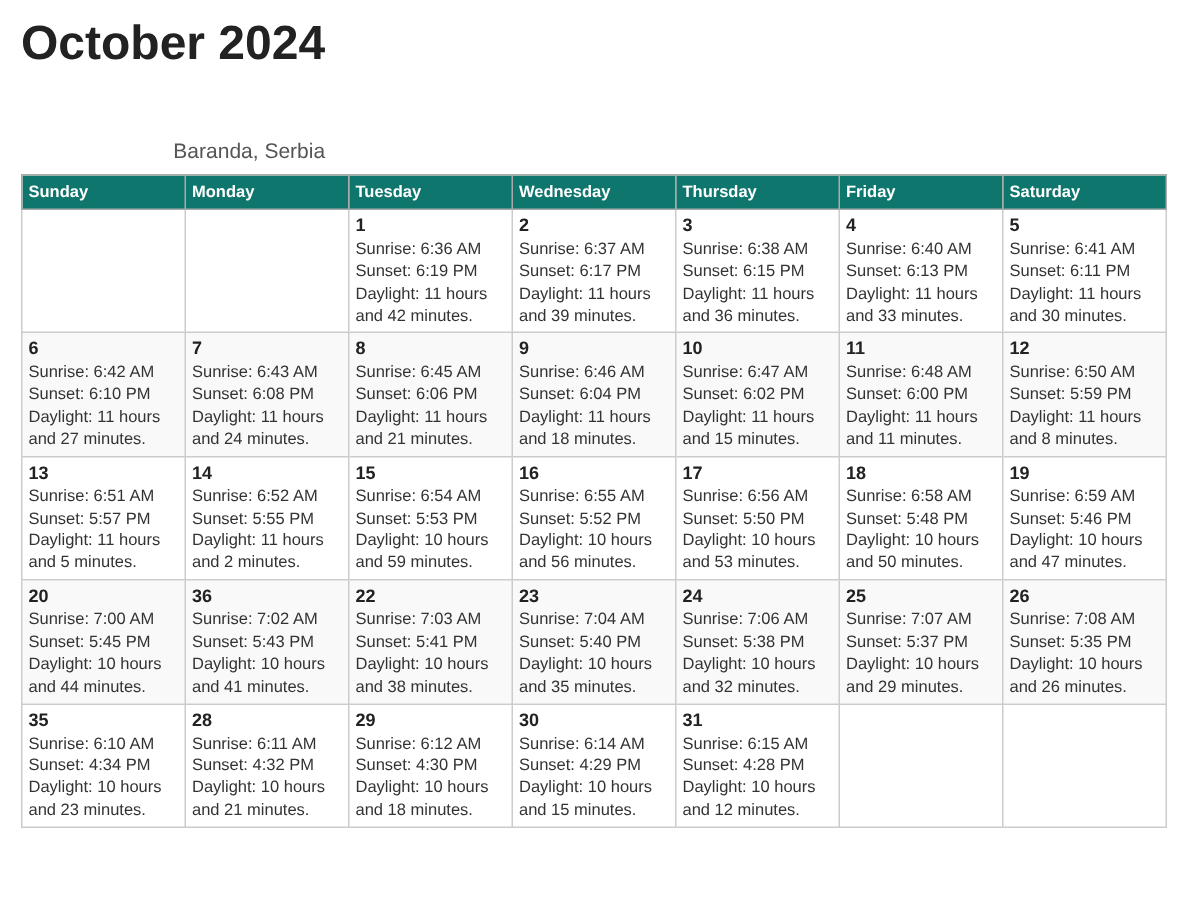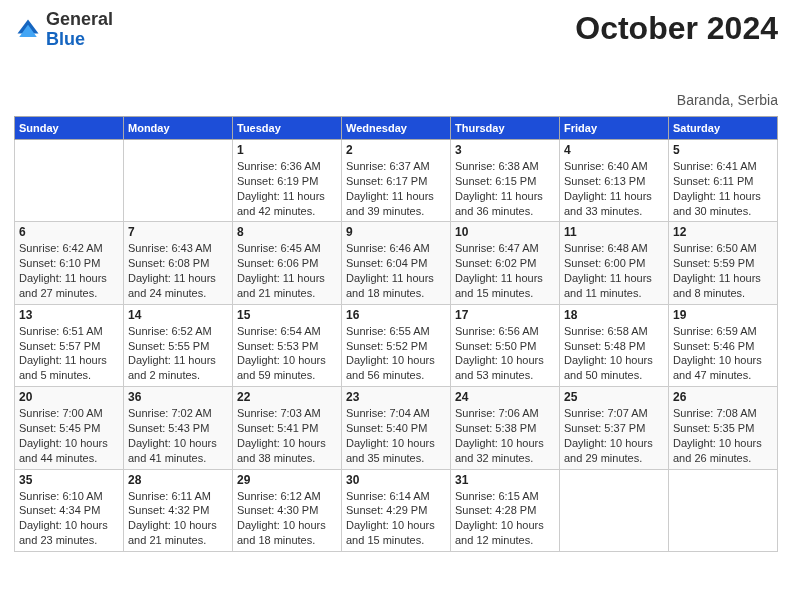--- a/index.html
+++ b/index.html
@@ -50,21 +50,21 @@
       font-size: 14px;
       color: #555;
       margin-top: 45px;
     }
     table {
       width: 100%;
       border-collapse: collapse;
       table-layout: fixed;
     }
     thead tr th {
-      background-color: #1d4ed8;
+      background-color: #0f766e;
       color: #fff;
       font-size: 11px;
       font-weight: bold;
       padding: 5px 4px;
       text-align: left;
       border: 1px solid #aaa;
     }
     tbody tr td {
       vertical-align: top;
       border: 1px solid #ccc;
@@ -90,30 +90,20 @@
     }
     .empty-cell {
       background: #fff !important;
     }
   </style>
 </head>
 <body>
 
 <div class="page">
   <div class="header">
-    <div class="logo">
-      <svg class="logo-icon" viewBox="0 0 32 32">
-        <polygon points="16,4 28,20 4,20" fill="#1565c0"></polygon>
-        <polygon points="16,10 26,24 6,24" fill="#42a5f5"></polygon>
-      </svg>
-      <div class="logo-text">
-        <span class="general">General</span><br>
-        <span class="blue">Blue</span>
-      </div>
-    </div>
     <div class="title-block">
       <div class="month-title">October 2024</div>
       <div class="subtitle">Baranda, Serbia</div>
     </div>
   </div>
 
   <table>
     <thead>
       <tr>
         <th>Sunday</th>

